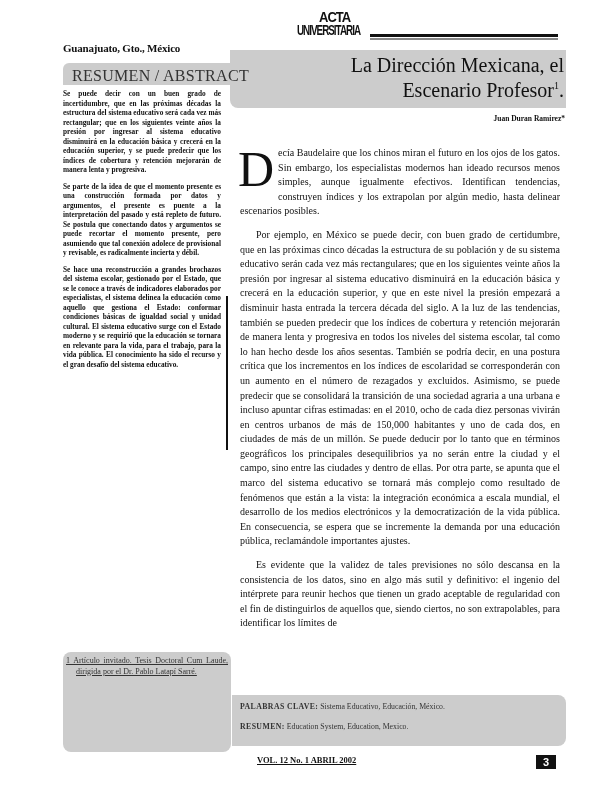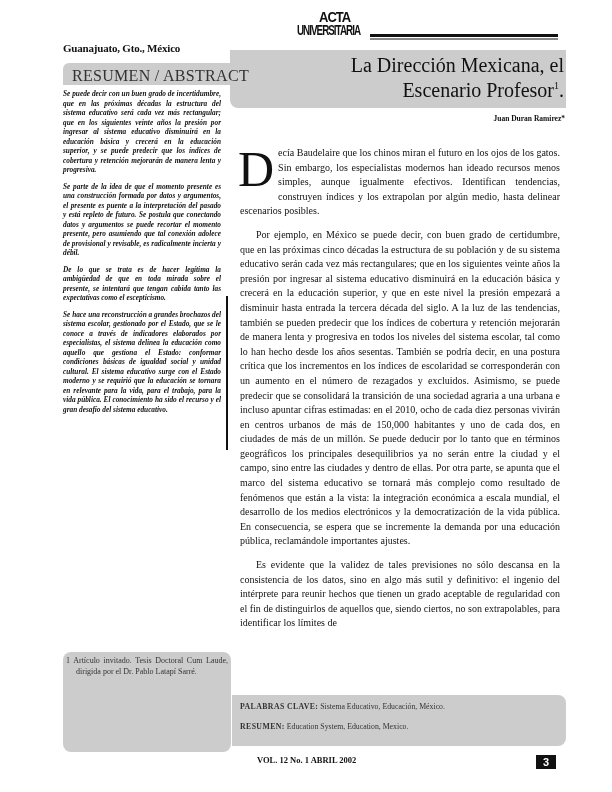--- a/index.html
+++ b/index.html
@@ -19,41 +19,41 @@
 
   .title-box { position: absolute; left: 230px; top: 50px; width: 336px; height: 58px; background: #cccccc; border-radius: 0 0 0 8px; }
   .title-line { position: absolute; right: 48px; font-size: 20px; color: #111; white-space: nowrap; }
   .title-line.t1 { top: 54px; }
   .title-line.t2 { top: 79px; }
   .title-line sup { font-size: 10px; }
 
   .author { position: absolute; right: 47px; top: 114px; font-size: 7.5px; font-weight: bold; }
 
   .abstract-col { position: absolute; left: 63px; top: 89px; width: 158px; font-size: 7.3px; line-height: 9.5px; font-weight: bold; text-align: justify; }
-  .abstract-col p { margin: 0 0 7px 0; font-style: italic; }
+  .abstract-col p { margin: 0 0 7px 0; }
 
   .vline { position: absolute; left: 226px; top: 296px; width: 2px; height: 154px; background: #111; }
 
   .footnote-box { position: absolute; left: 63px; top: 652px; width: 168px; height: 100px; background: #cccccc; border-radius: 8px 8px 8px 8px; }
   .footnotes { position: absolute; left: 66px; top: 656px; width: 162px; font-size: 8px; line-height: 10.5px; color: #333; text-align: justify; }
   .footnotes p { margin: 0 0 4px 0; }
-  .footnotes .indent { padding-left: 10px; text-indent: -10px; }
+  .footnotes .indent { padding-left: 10px; text-indent: -10px; text-decoration: underline; }
 
   .body-col { position: absolute; left: 240px; top: 146px; width: 320px; font-size: 10px; line-height: 14.6px; text-align: justify; }
   .body-col p { margin: 0 0 9px 0; }
   .body-col p.ind { text-indent: 16px; }
   .dropcap { float: left; font-size: 50px; line-height: 42px; margin: 2px 4px 0 -2px; }
 
   .keywords-box { position: absolute; left: 232px; top: 695px; width: 334px; height: 51px; background: #cccccc; border-radius: 0 8px 8px 0; }
   .kw { position: absolute; left: 240px; font-size: 7.8px; color: #333; }
   .kw.k1 { top: 702px; }
   .kw.k2 { top: 722px; }
   .kw b { font-weight: bold; letter-spacing: 0.4px; }
 
-  .issue { position: absolute; left: 257px; top: 755px; font-size: 8.5px; font-weight: bold; }
+  .issue { position: absolute; left: 257px; top: 755px; font-size: 8.5px; font-weight: bold; text-decoration: underline; }
   .page-number { position: absolute; left: 536px; top: 755px; width: 20px; height: 14px; background: #111; color: #fff; font-family: "Liberation Sans", sans-serif; font-weight: bold; font-size: 11px; text-align: center; line-height: 14px; }
 </style>
 </head>
 <body>
 
 <div class="location">Guanajuato, Gto., México</div>
 
 <div class="logo">
   <span class="l1">ACTA</span>
   <span class="l2">UNIVERSITARIA</span>
@@ -66,21 +66,20 @@
 <div class="abstract-label">RESUMEN / ABSTRACT</div>
 
 <div class="title-line t1">La Dirección Mexicana, el</div>
 <div class="title-line t2"><span>Escenario Profesor</span><sup>1</sup><span>.</span></div>
 
 <div class="author">Juan Duran Ramirez*</div>
 
 <div class="abstract-col">
   <p>Se puede decir con un buen grado de incertidumbre, que en las próximas décadas la estructura del sistema educativo será cada vez más rectangular; que en los siguientes veinte años la presión por ingresar al sistema educativo disminuirá en la educación básica y crecerá en la educación superior, y se puede predecir que los índices de cobertura y retención mejorarán de manera lenta y progresiva.</p>
   <p>Se parte de la idea de que el momento presente es una construcción formada por datos y argumentos, el presente es puente a la interpretación del pasado y está repleto de futuro. Se postula que conectando datos y argumentos se puede recortar el momento presente, pero asumiendo que tal conexión adolece de provisional y revisable, es radicalmente incierta y débil.</p>
-  <p>De lo que se trata es de hacer legítima la ambigüedad de que en toda mirada sobre el presente, se intentará que tengan cabida tanto las expectativas como el escepticismo.</p>
   <p>Se hace una reconstrucción a grandes brochazos del sistema escolar, gestionado por el Estado, que se le conoce a través de indicadores elaborados por especialistas, el sistema delinea la educación como aquello que gestiona el Estado: conformar condiciones básicas de igualdad social y unidad cultural. El sistema educativo surge con el Estado moderno y se requirió que la educación se tornara en relevante para la vida, para el trabajo, para la vida pública. El conocimiento ha sido el recurso y el gran desafío del sistema educativo.</p>
 </div>
 
 <div class="vline"></div>
 
 <div class="body-col">
   <p><span class="dropcap">D</span><span>ecía Baudelaire que los chinos miran el futuro en los ojos de los gatos. Sin embargo, los especialistas modernos han ideado recursos menos simples, aunque igualmente efectivos. Identifican tendencias, construyen índices y los extrapolan por algún medio, hasta delinear escenarios posibles.</span></p>
   <p class="ind">Por ejemplo, en México se puede decir, con buen grado de certidumbre, que en las próximas cinco décadas la estructura de su población y de su sistema educativo serán cada vez más rectangulares; que en los siguientes veinte años la presión por ingresar al sistema educativo disminuirá en la educación básica y crecerá en la educación superior, y que en este nivel la presión empezará a disminuir hasta entrada la tercera década del siglo. A la luz de las tendencias, también se pueden predecir que los índices de cobertura y retención mejorarán de manera lenta y progresiva en todos los niveles del sistema escolar, tal como lo han hecho desde los años sesentas. También se podría decir, en una postura crítica que los incrementos en los índices de escolaridad se corresponderán con un aumento en el número de rezagados y excluidos. Asimismo, se puede predecir que se consolidará la transición de una sociedad agraria a una urbana e incluso apuntar cifras estimadas: en el 2010, ocho de cada diez personas vivirán en centros urbanos de más de 150,000 habitantes y uno de cada dos, en ciudades de más de un millón. Se puede deducir por lo tanto que en términos geográficos los principales desequilibrios ya no serán entre la ciudad y el campo, sino entre las ciudades y dentro de ellas. Por otra parte, se apunta que el marco del sistema educativo se tornará más complejo como resultado de fenómenos que están a la vista: la integración económica a escala mundial, el desarrollo de los medios electrónicos y la democratización de la vida pública. En consecuencia, se espera que se incremente la demanda por una educación pública, reclamándole importantes ajustes.</p>
   <p class="ind">Es evidente que la validez de tales previsiones no sólo descansa en la consistencia de los datos, sino en algo más sutil y definitivo: el ingenio del intérprete para reunir hechos que tienen un grado aceptable de regularidad con el fin de distinguirlos de aquellos que, siendo ciertos, no son extrapolables, para identificar los límites de</p>
 </div>

